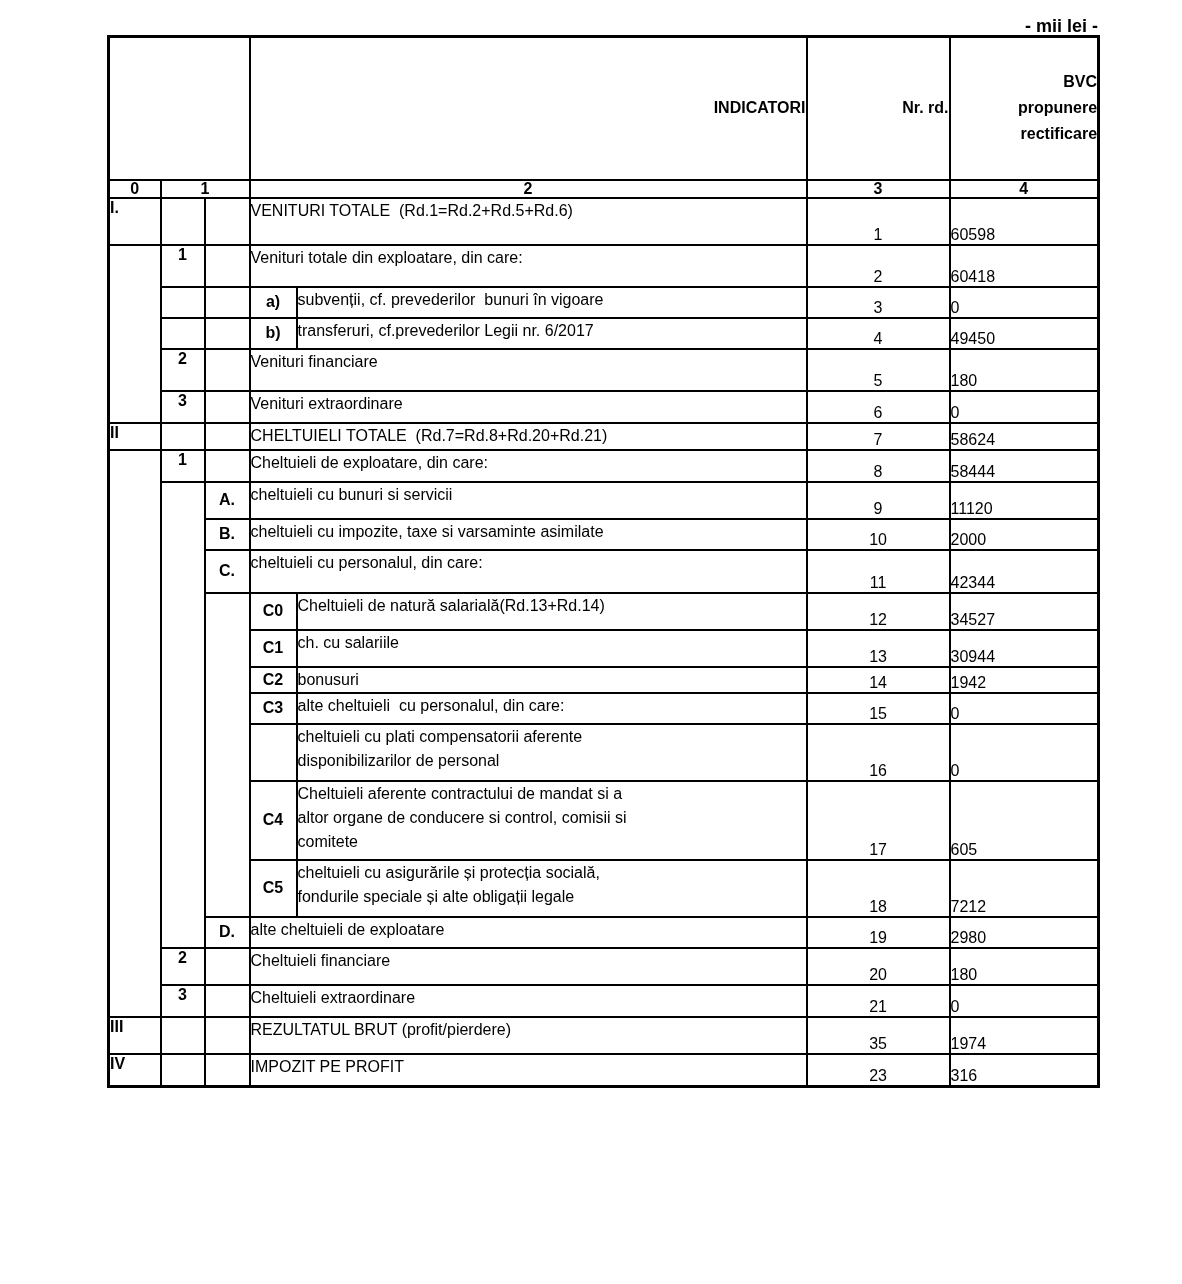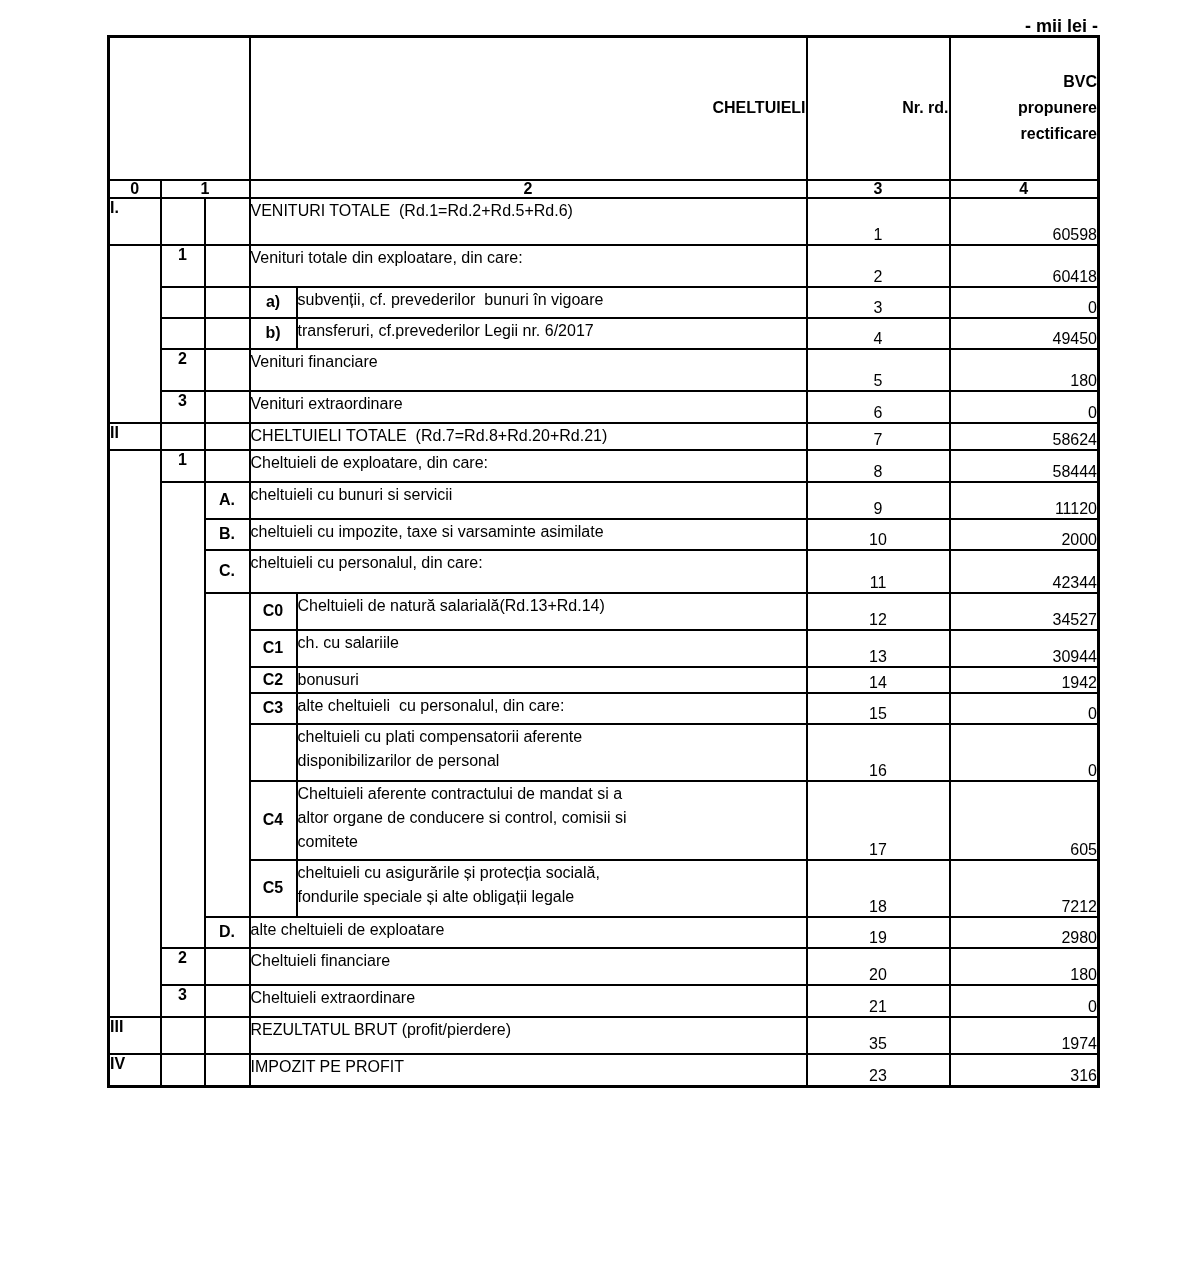--- a/index.html
+++ b/index.html
@@ -87,21 +87,20 @@
     line-height: 24px;
     white-space: pre-wrap;
   }
   .c-text.regular { font-weight: normal; }
   .c-nr {
     text-align: center;
     vertical-align: bottom;
     padding-bottom: 4px;
   }
   .c-val {
-    text-align: right;
     vertical-align: bottom;
     padding: 0 9px 4px 0;
   }
   .blank { background: #fff; }
 </style>
 </head>
 <body>
 
 <div class="sheet">
 
@@ -114,21 +113,21 @@
         <col style="width:45px">
       <col style="width:47px">
         <col style="width:510px">
         <col style="width:143px">
         <col style="width:149px">
     </colgroup>
 
     <tbody>
         <tr style="height:143px">
       <td colspan="3" class="blank"></td>
-      <td colspan="2" class="th-main">CHELTUIELI</td>
+      <td colspan="2" class="th-main">INDICATORI</td>
       <td class="th-main">Nr. rd.</td>
       <td class="th-main th-bvc">BVC
 propunere
 rectificare</td>
     </tr>
 
     <tr style="height:18px">
       <td class="th-num">0</td>
       <td colspan="2" class="th-num">1</td>
       <td colspan="2" class="th-num">2</td>

